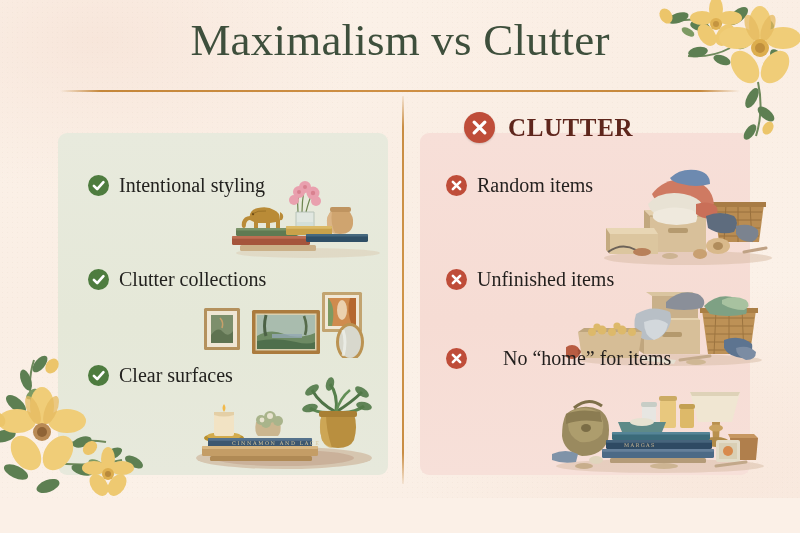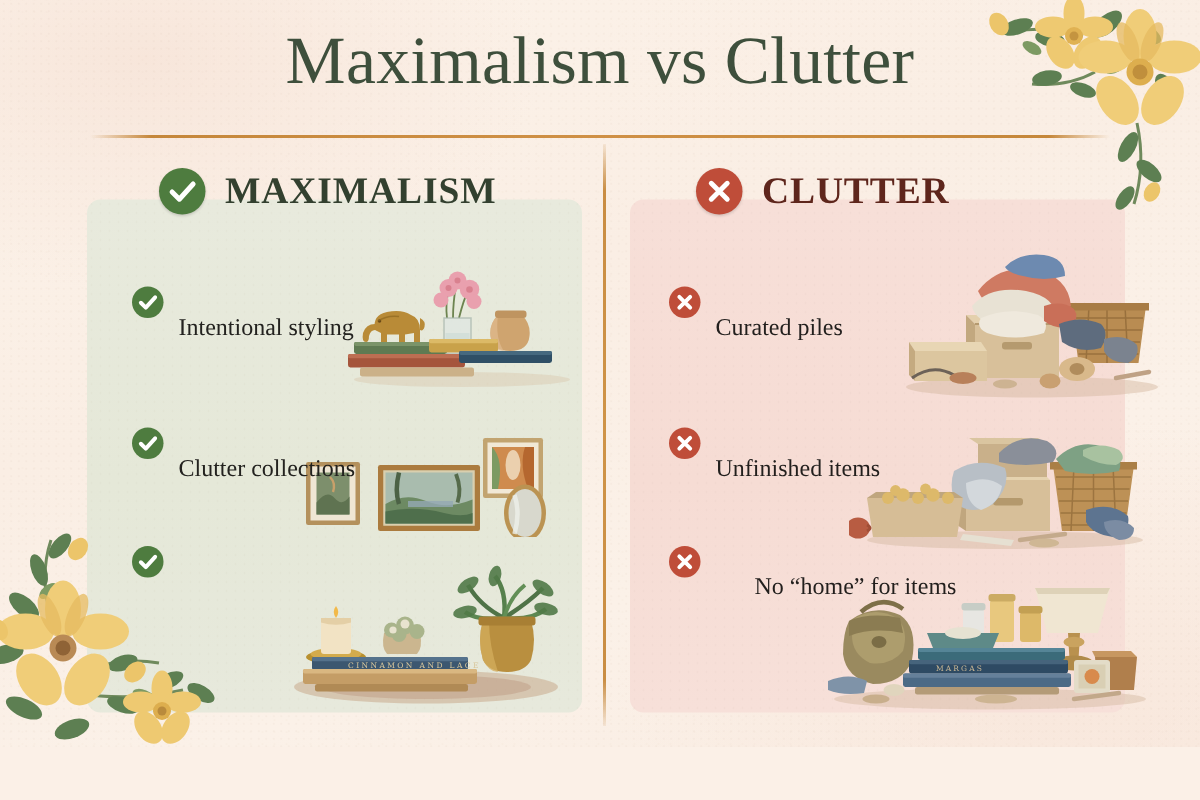--- a/index.html
+++ b/index.html
@@ -68,21 +68,21 @@
   .colhead.left  .label { color:#33402f; }
   .colhead.right .label { color:#5e261c; }
 
   .badge { width:31px; height:31px; border-radius:50%; position:relative; flex:none; }
   .badge.ok { background:#4e7c3f; box-shadow:0 1px 2px rgba(0,0,0,.16); }
   .badge.no { background:#bf4d39; box-shadow:0 1px 2px rgba(0,0,0,.16); }
   .badge svg { position:absolute; inset:0; width:100%; height:100%; }
 
   
   .item { position:absolute; display:flex; align-items:center; gap:10px; z-index:8; }
-  .item .txt { font-size:16px; color:#23221f; white-space:nowrap;margin-top:36px; }
+  .item .txt { font-size:20px; color:#23221f; white-space:nowrap; }
   .item.neg .txt { color:#221f1d; }
   .bullet { width:21px; height:21px; border-radius:50%; position:relative; flex:none; }
   .bullet.ok { background:#4e7c3f; }
   .bullet.no { background:#bf4d39; }
   .bullet svg { position:absolute; inset:0; width:100%; height:100%; }
 
   .L1 { left:88px; top:174px; }
   .L2 { left:88px; top:268px; }
   .L3 { left:88px; top:364px; }
   .R1 { left:446px; top:174px; }
@@ -108,28 +108,20 @@
 
 <div id="page">
 
   <div class="title">Maximalism vs Clutter</div>
   <div class="rule"></div>
 
   <div class="panel left"></div>
   <div class="panel right"></div>
   <div class="vdivider"></div>
 
-  <div class="colhead left">
-    <span class="badge ok">
-      <svg viewBox="0 0 32 32">
-          <path d="M9 16.5 L14 21.5 L23.5 11" fill="none" stroke="#ffffff" stroke-width="3.4" stroke-linecap="round" stroke-linejoin="round"></path>
-        </svg>
-    </span>
-    <span class="label">MAXIMALISM</span>
-  </div>
 
   <div class="colhead right">
     <span class="badge no">
       <svg viewBox="0 0 32 32">
           <path d="M10.5 10.5 L21.5 21.5 M21.5 10.5 L10.5 21.5" fill="none" stroke="#ffffff" stroke-width="3.4" stroke-linecap="round"></path>
         </svg>
     </span>
     <span class="label">CLUTTER</span>
   </div>
 
@@ -148,29 +140,30 @@
         </svg>
     </span>
     <span class="txt">Clutter collections</span>
   </div>
   <div class="item L3">
     <span class="bullet ok">
       <svg viewBox="0 0 32 32">
           <path d="M9 16.5 L14 21.5 L23.5 11" fill="none" stroke="#ffffff" stroke-width="4" stroke-linecap="round" stroke-linejoin="round"></path>
         </svg>
     </span>
+    <span class="txt">Clear surfaces</span>
   </div>
 
   <div class="item R1 neg">
     <span class="bullet no">
       <svg viewBox="0 0 32 32">
           <path d="M10.5 10.5 L21.5 21.5 M21.5 10.5 L10.5 21.5" fill="none" stroke="#ffffff" stroke-width="4" stroke-linecap="round"></path>
         </svg>
     </span>
-    <span class="txt">Curated piles</span>
+    <span class="txt">Random items</span>
   </div>
   <div class="item R2 neg">
     <span class="bullet no">
       <svg viewBox="0 0 32 32">
           <path d="M10.5 10.5 L21.5 21.5 M21.5 10.5 L10.5 21.5" fill="none" stroke="#ffffff" stroke-width="4" stroke-linecap="round"></path>
         </svg>
     </span>
     <span class="txt">Unfinished items</span>
   </div>
   <div class="item R3 neg">

